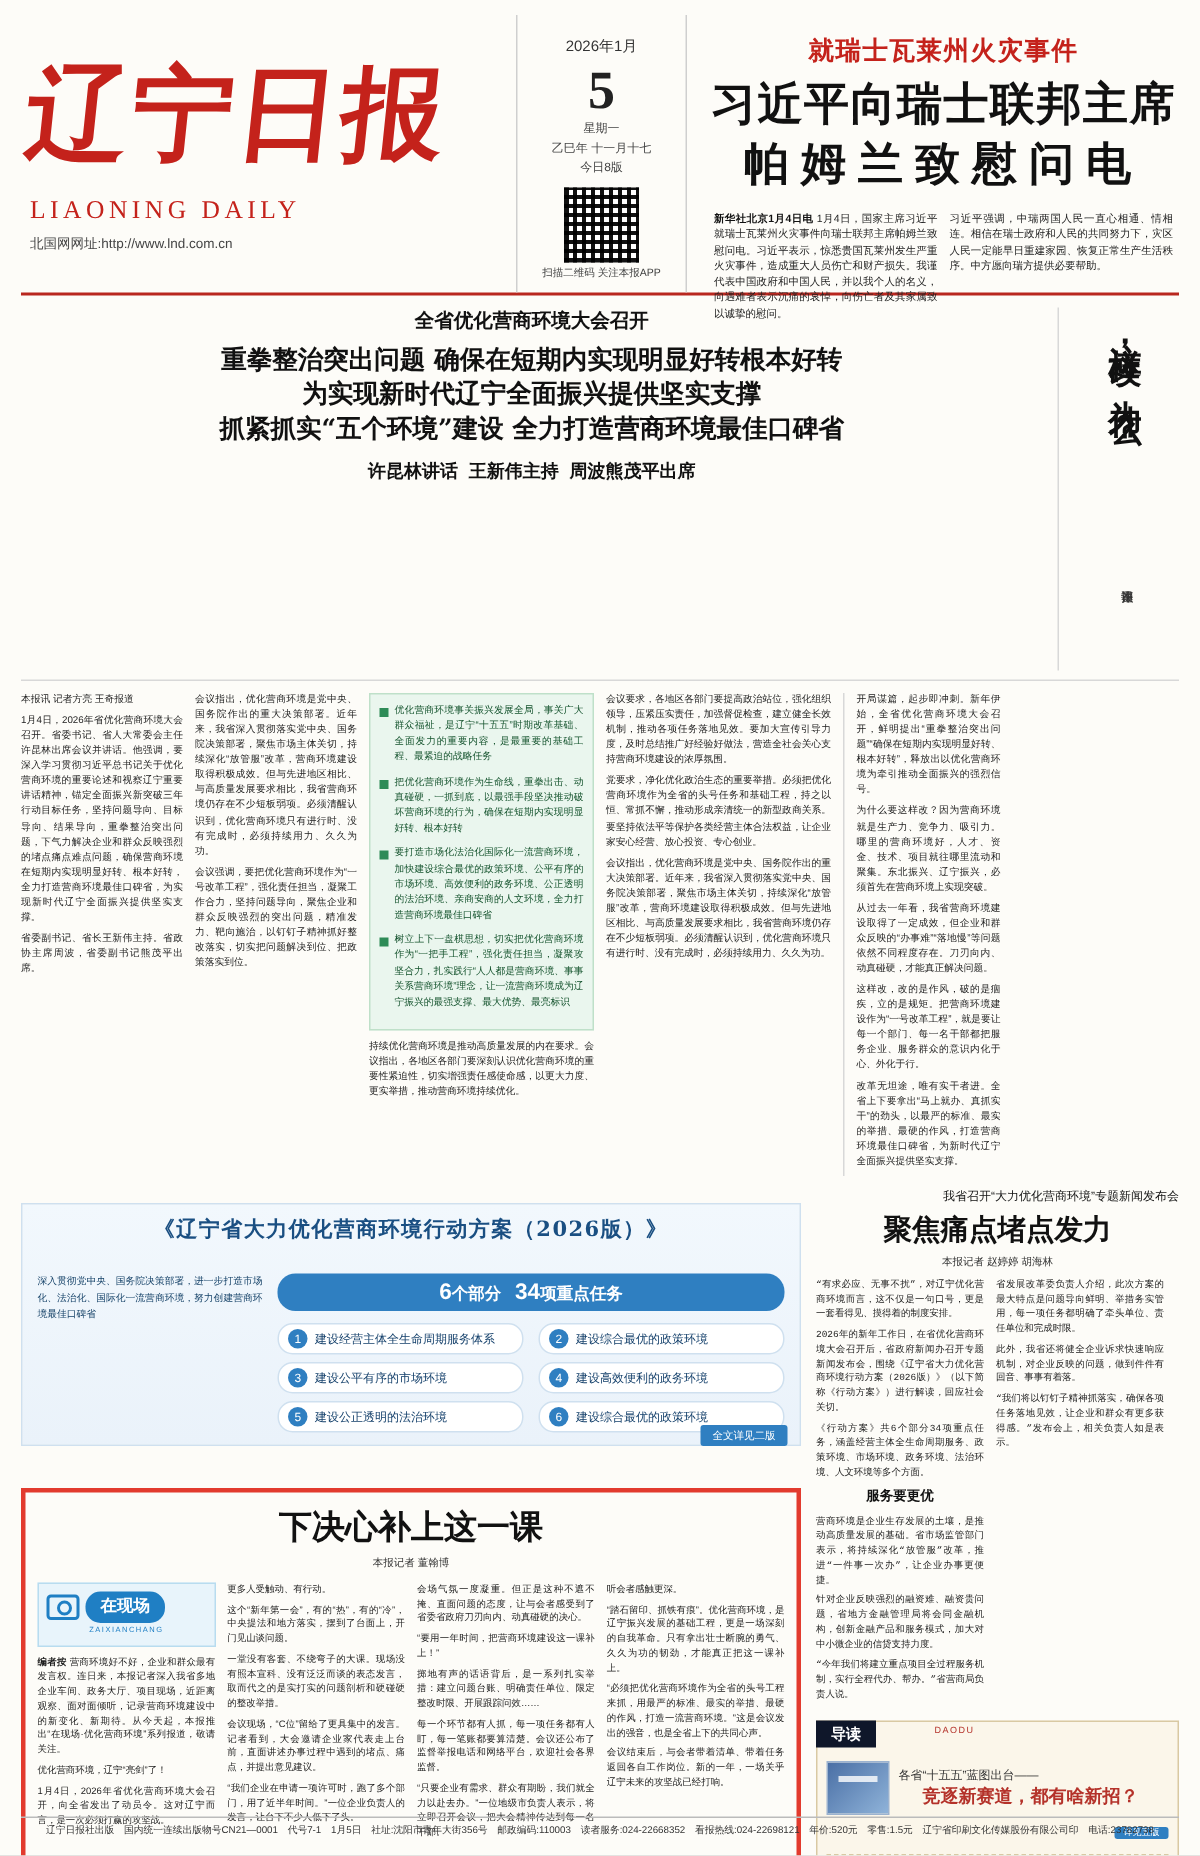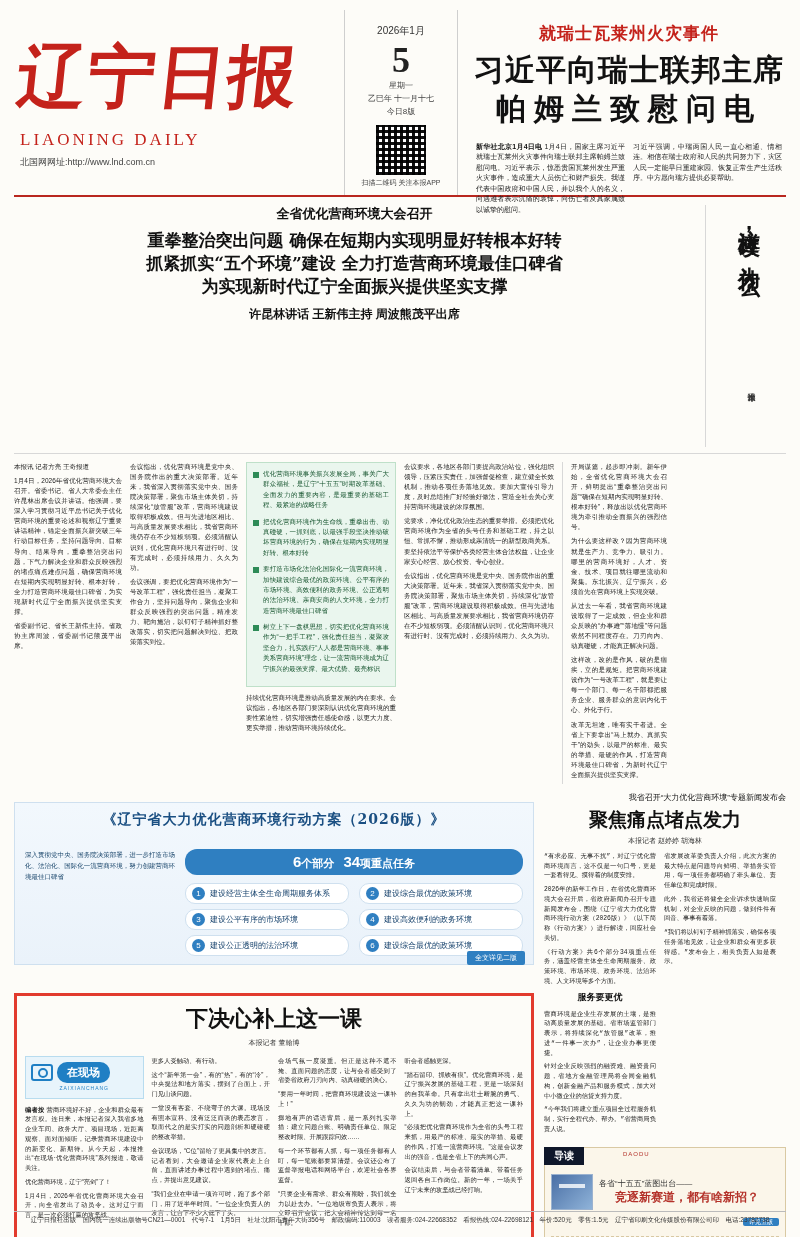--- a/index.html
+++ b/index.html
@@ -31,21 +31,21 @@
   .hl-body{display:flex;gap:8px;margin-top:12px;font-size:7px;line-height:1.5;color:#222;padding:0 4px;}
   .hl-body p{margin:0;flex:1;text-align:justify;}
   .hl-date{font-size:7px;color:#111;font-weight:bold;}
 
   
   .band{display:flex;margin-top:8px;}
   .band-left{flex:1;padding-right:10px;border-right:1px solid #d8d8d8;}
   .band-right{width:72px;padding-left:8px;}
   .pretitle{text-align:center;font-size:13px;color:#111;font-weight:bold;margin-bottom:6px;font-family:"DejaVu Serif",serif;}
   .bigtitle{font-size:17px;font-weight:bold;color:#111;line-height:1.35;text-align:center;font-family:"DejaVu Serif",serif;letter-spacing:0px;}
-  .byline{text-align:center;font-size:12px;color:#111;margin-top:8px;font-weight:bold;font-family:Liberation Sans, sans-serif;}
+  .byline{text-align:center;font-size:12px;color:#111;margin-top:8px;font-weight:bold;font-family:Liberation Mono, monospace;}
   .vtitle{writing-mode:vertical-rl;font-size:22px;font-weight:bold;color:#111;letter-spacing:4px;height:170px;margin:6px auto 0;font-family:"DejaVu Serif",serif;}
   .vsmall{writing-mode:vertical-rl;font-size:8px;color:#333;height:60px;margin:6px auto 0;}
 
   
   .cols{display:flex;gap:8px;margin-top:8px;}
   .col{font-size:6.5px;line-height:1.55;color:#1c1c1c;text-align:justify;}
   .col p{margin:0 0 4px;}
   .c1{width:108px;}
   .c2{width:108px;}
   .c3{width:150px;}
@@ -141,22 +141,22 @@
         <p><span class="hl-date">新华社北京1月4日电</span> <span>1月4日，国家主席习近平就瑞士瓦莱州火灾事件向瑞士联邦主席帕姆兰致慰问电。习近平表示，惊悉贵国瓦莱州发生严重火灾事件，造成重大人员伤亡和财产损失。我谨代表中国政府和中国人民，并以我个人的名义，向遇难者表示沉痛的哀悼，向伤亡者及其家属致以诚挚的慰问。</span></p>
         <p>习近平强调，中瑞两国人民一直心相通、情相连。相信在瑞士政府和人民的共同努力下，灾区人民一定能早日重建家园、恢复正常生产生活秩序。中方愿向瑞方提供必要帮助。</p>
       </div>
     </div>
   </div>
 
   <div class="band">
     <div class="band-left">
       <div class="pretitle">全省优化营商环境大会召开</div>
       <div class="bigtitle">重拳整治突出问题 确保在短期内实现明显好转根本好转</div>
+      <div class="bigtitle">为实现新时代辽宁全面振兴提供坚实支撑</div>
       <div class="bigtitle">抓紧抓实“五个环境”建设 全力打造营商环境最佳口碑省</div>
-      <div class="bigtitle">为实现新时代辽宁全面振兴提供坚实支撑</div>
       <div class="byline">许昆林讲话 王新伟主持 周波熊茂平出席</div>
     </div>
     <div class="band-right">
       <div class="vtitle">这样改，为什么？</div>
       <div class="vsmall">本报评论员</div>
     </div>
   </div>
 
   <div class="divider"></div>
 

